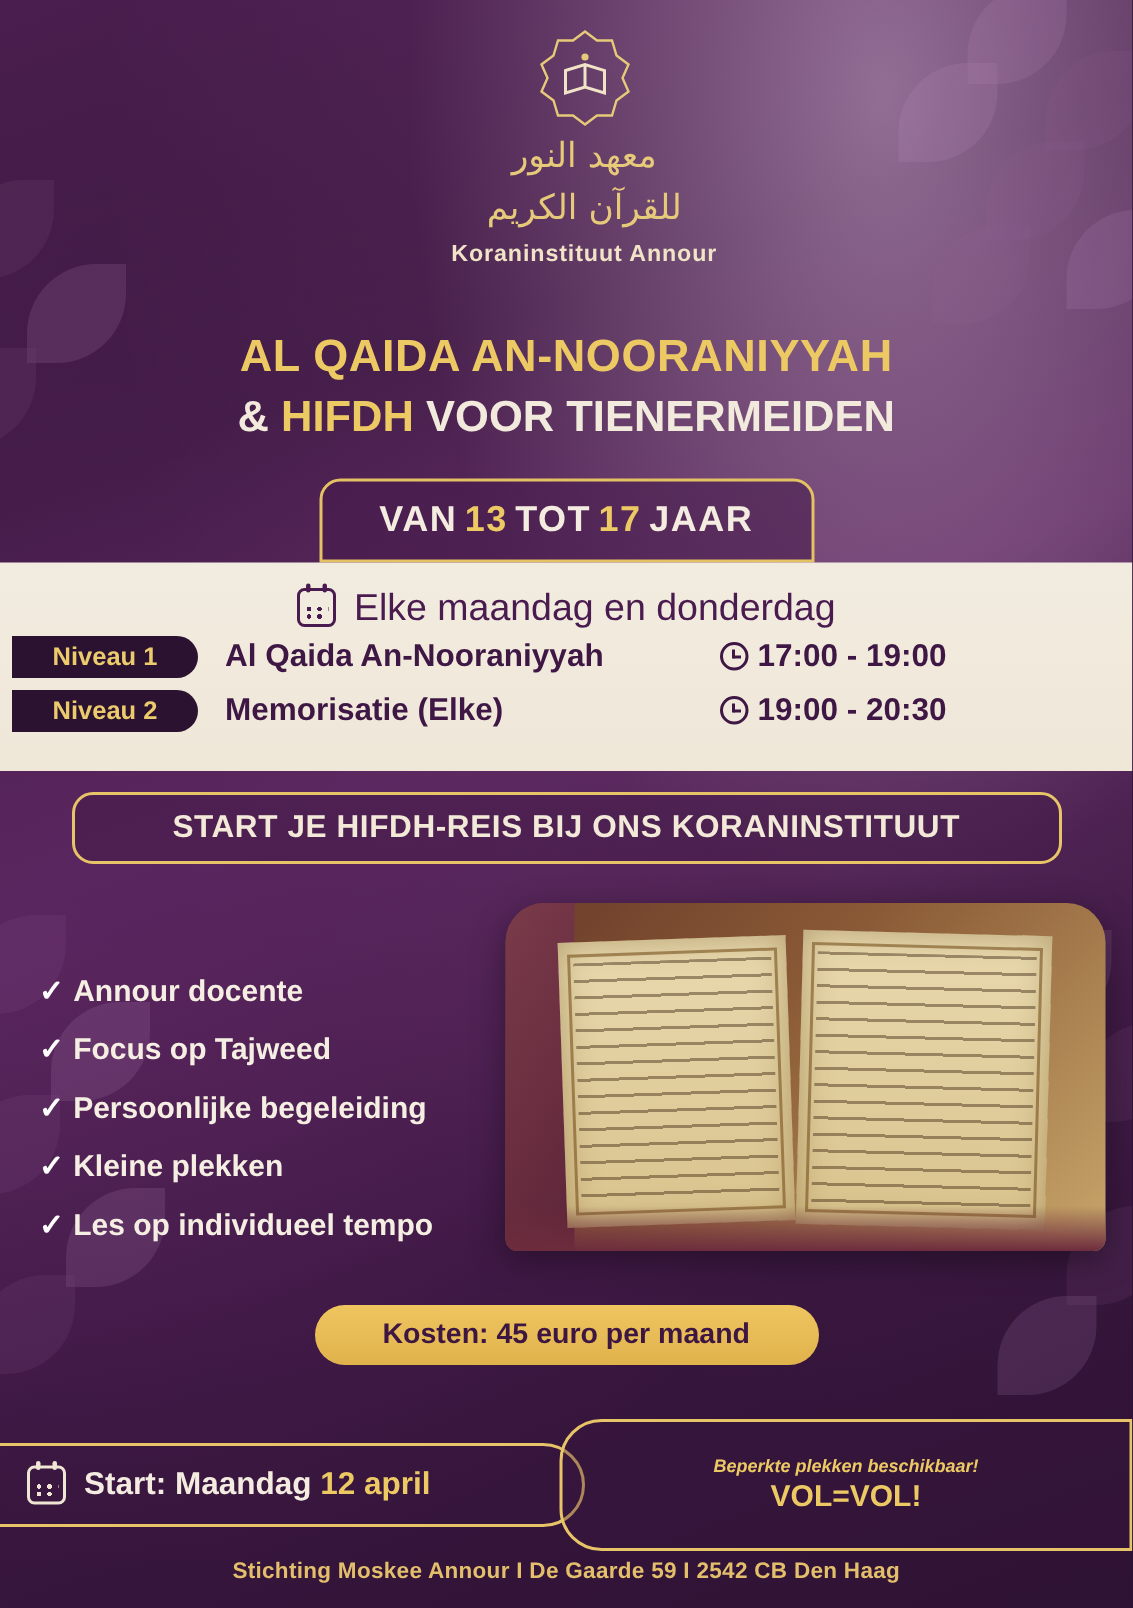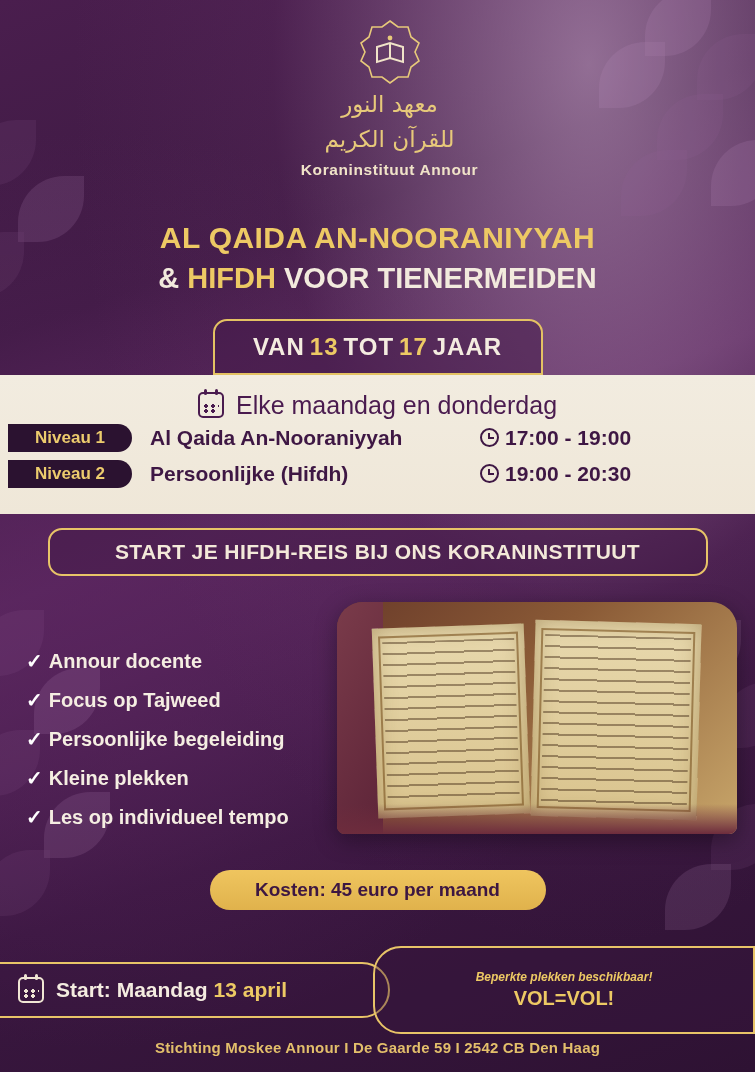--- a/index.html
+++ b/index.html
@@ -434,21 +434,21 @@
       <div class="lvl-row">
         <span class="lvl-badge">Niveau 1</span>
         <span class="lvl-name">Al Qaida An-Nooraniyyah</span>
         <span class="lvl-time">
           <span class="clock"></span>
           <span>17:00 - 19:00</span>
         </span>
       </div>
       <div class="lvl-row">
         <span class="lvl-badge">Niveau 2</span>
-        <span class="lvl-name">Persoonlijke (Hifdh)</span>
+        <span class="lvl-name">Memorisatie (Elke)</span>
         <span class="lvl-time">
           <span class="clock"></span>
           <span>19:00 - 20:30</span>
         </span>
       </div>
     </div>
   </div>
 
   <div class="cta">START JE HIFDH-REIS BIJ ONS KORANINSTITUUT</div>
 
@@ -475,21 +475,21 @@
     </div>
   </div>
 
   <div class="price">Kosten: 45 euro per maand</div>
 
   <div class="bottom">
     <div class="start-box">
       <span class="cal-icon">
           <span class="cal-dots"></span>
         </span>
-      <span><span>Start: Maandag </span><span class="gold">13 april</span></span>
+      <span><span>Start: Maandag </span><span class="gold">12 april</span></span>
     </div>
     <div class="limited">
       <div class="l1">Beperkte plekken beschikbaar!</div>
       <div class="l2">VOL=VOL!</div>
     </div>
   </div>
 
   <div class="footer">Stichting Moskee Annour I De Gaarde 59 I 2542 CB Den Haag</div>
 </div>
 

